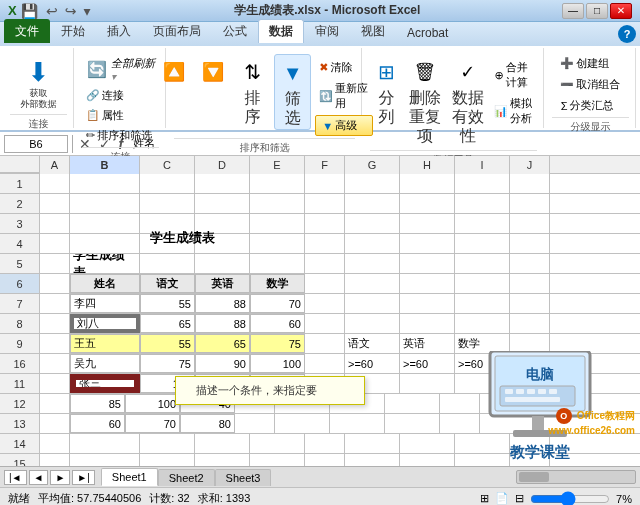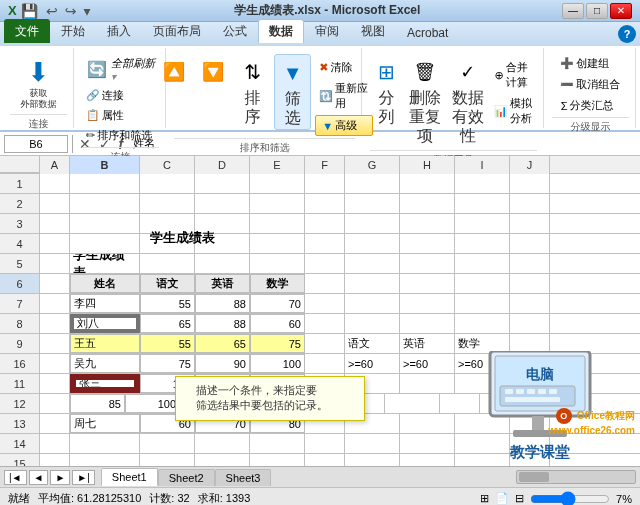--- a/index.html
+++ b/index.html
@@ -665,21 +665,20 @@
         <div class="grid-cell c-e number" style="border:1px solid #bbb;">40</div>
         <div class="grid-cell c-f"></div>
         <div class="grid-cell c-g"></div>
         <div class="grid-cell c-h"></div>
         <div class="grid-cell c-i"></div>
         <div class="grid-cell c-j"></div>
       </div>
 
       <div class="grid-row">
         <div class="grid-cell c-a"></div>
-        <div class="grid-cell c-b" style="border:1px solid #bbb;">周七</div>
         <div class="grid-cell c-c number" style="border:1px solid #bbb;">60</div>
         <div class="grid-cell c-d number" style="border:1px solid #bbb;">70</div>
         <div class="grid-cell c-e number" style="border:1px solid #bbb;">80</div>
         <div class="grid-cell c-f"></div>
         <div class="grid-cell c-g"></div>
         <div class="grid-cell c-h"></div>
         <div class="grid-cell c-i"></div>
         <div class="grid-cell c-j"></div>
       </div>
 
@@ -731,21 +730,20 @@
       <rect x="42" y="38" width="8" height="5" rx="1" fill="#fff" opacity="0.7"></rect>
       <rect x="53" y="38" width="8" height="5" rx="1" fill="#fff" opacity="0.7"></rect>
       <rect x="64" y="38" width="8" height="5" rx="1" fill="#fff" opacity="0.7"></rect>
       <rect x="20" y="46" width="55" height="5" rx="1" fill="#fff" opacity="0.7"></rect>
     </svg>
     <div style="font-size:15px;font-weight:bold;color:#1a5c99;margin-top:2px;text-align:center;">教学课堂</div>
   </div>
 
   <div class="tooltip-popup">
     <div>描述一个条件，来指定要</div>
-    <div>筛选结果中要包括的记录。</div>
   </div>
 
   <div class="watermark">
     <span class="office-logo">O</span>
     <span>Office教程网</span><br>
     <span>www.office26.com</span>
   </div>
 </div>
 
 <div style="background:#e0e0e0;border-top:1px solid #b0b0b0;">
@@ -763,21 +761,21 @@
 
     <div style="width:120px;height:14px;background:#d0d0d0;border:1px solid #aaa;border-radius:2px;display:flex;align-items:center;">
       <div style="width:30px;height:10px;background:#aaa;border-radius:2px;margin:0 2px;"></div>
     </div>
   </div>
 </div>
 
 <div class="status-bar">
   <div class="status-left">
     <span>就绪</span>
-    <span>平均值: 61.28125310</span>
+    <span>平均值: 57.75440506</span>
     <span>计数: 32</span>
     <span>求和: 1393</span>
   </div>
   <div class="status-right">
     <span style="cursor:pointer;">⊞</span>
     <span style="cursor:pointer;">📄</span>
     <span style="cursor:pointer;">⊟</span>
     <input type="range" class="zoom-slider" min="10" max="200" value="100" style="">
     <span>7%</span>
   </div>

